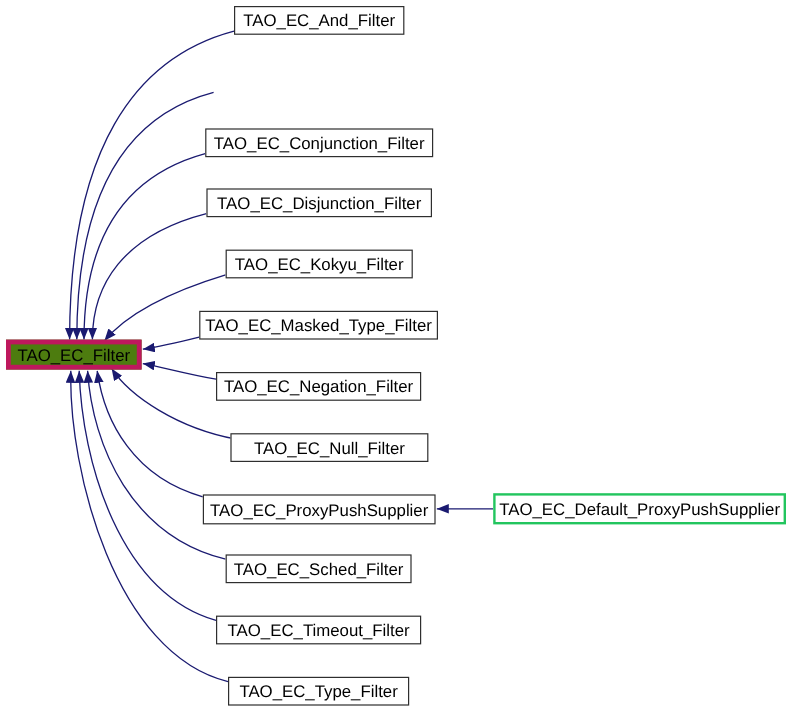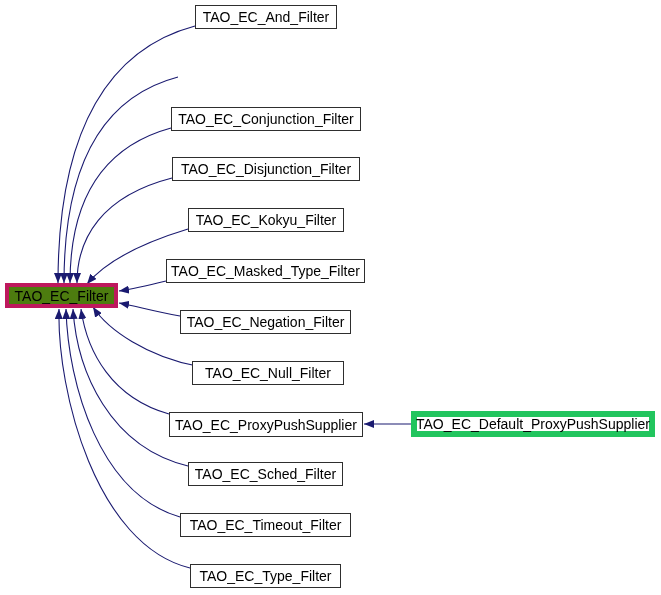--- a/index.html
+++ b/index.html
@@ -35,21 +35,21 @@
     white-space: nowrap;
     cursor: pointer;
     z-index: 2;
   }
   .node.current {
     background: #4d7c0f;
     border: 4px solid #be185d;
     cursor: default;
   }
   .node.focus {
-    border: 6px solid #22c55e;
+    border: 2px solid #22c55e;
   }
 </style>
 </head>
 <body>
 
 <div id="canvas">
 
   <svg id="edges" width="661" height="595" viewBox="0 0 661 595" fill="none" stroke="#1a1a70" stroke-width="1.1">
     <defs>
       <marker id="arrow" viewBox="0 0 10 8" refX="10" refY="4" markerUnits="userSpaceOnUse" markerWidth="10" markerHeight="8" orient="auto">
@@ -79,21 +79,21 @@
   <div class="node" style="left:172px; top:157px; width:188px; height:24px">TAO_EC_Disjunction_Filter</div>
 
   <div class="node" style="left:188px; top:208px; width:156px; height:24px">TAO_EC_Kokyu_Filter</div>
 
   <div class="node" style="left:166px; top:259px; width:199px; height:24px">TAO_EC_Masked_Type_Filter</div>
 
   <div class="node current" style="left:5px; top:283px; width:113px; height:25px">TAO_EC_Filter</div>
 
   <div class="node" style="left:180px; top:310px; width:171px; height:24px">TAO_EC_Negation_Filter</div>
 
-  <div class="node" style="left:192px; top:361px; width:152px; height:24px">TAO_EC_Null_Filter</div>
+  <div class="node" style="left:192px; top:361px; width:165px; height:24px">TAO_EC_Null_Filter</div>
 
   <div class="node" style="left:169px; top:412px; width:194px; height:25px">TAO_EC_ProxyPushSupplier</div>
 
   <div class="node focus" style="left:411px; top:411px; width:244px; height:26px">TAO_EC_Default_ProxyPushSupplier</div>
 
   <div class="node" style="left:180px; top:513px; width:171px; height:24px">TAO_EC_Timeout_Filter</div>
 
   <div class="node" style="left:188px; top:462px; width:155px; height:24px">TAO_EC_Sched_Filter</div>
 
   <div class="node" style="left:190px; top:564px; width:151px; height:24px">TAO_EC_Type_Filter</div>

